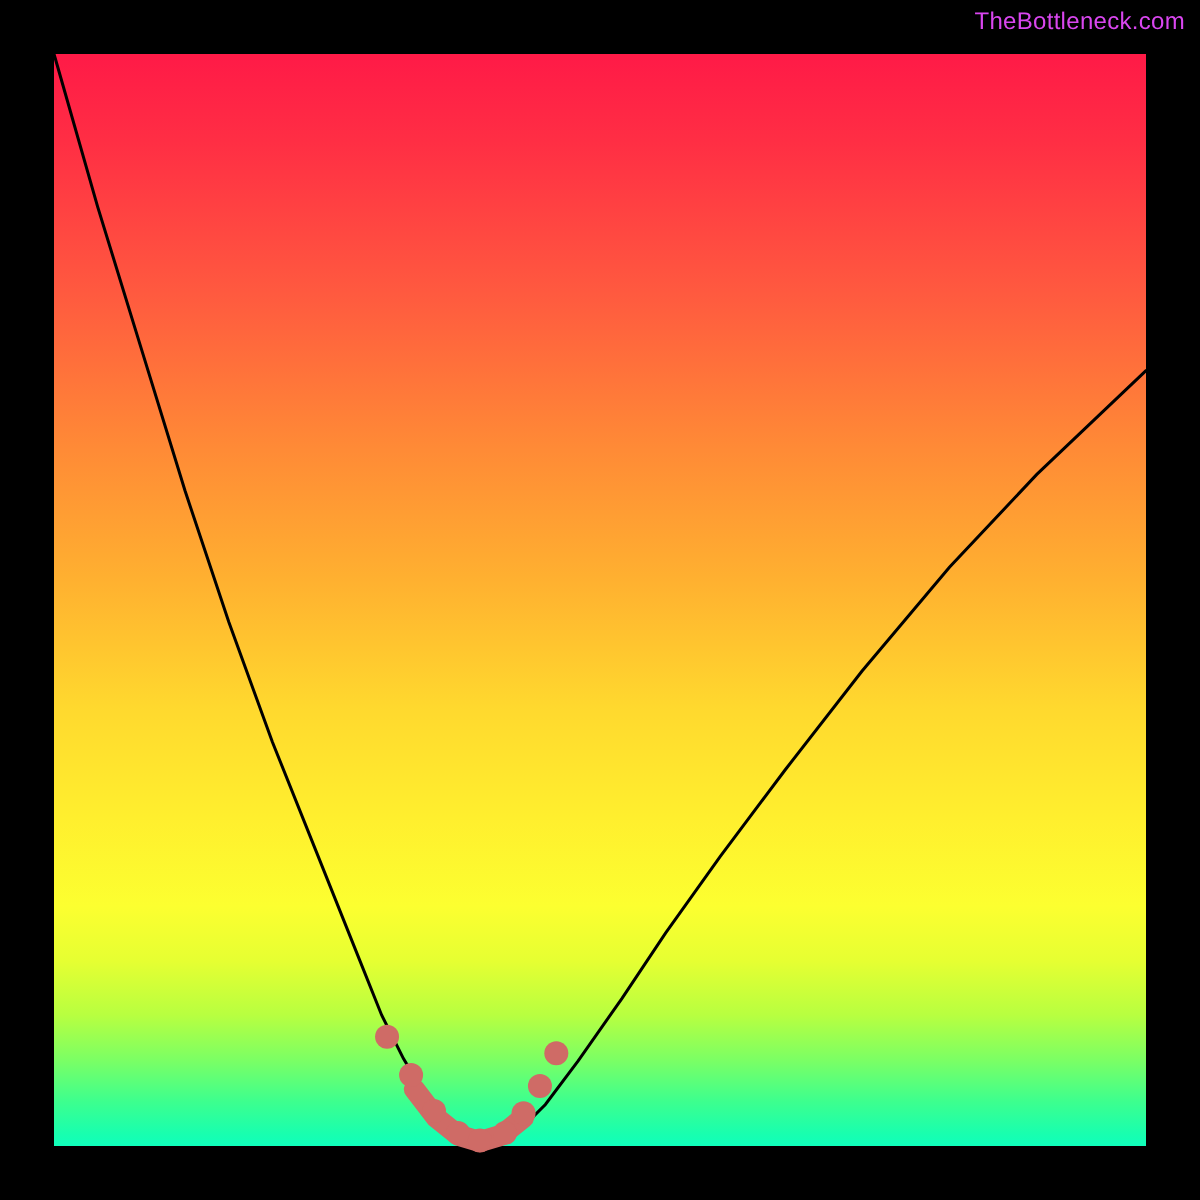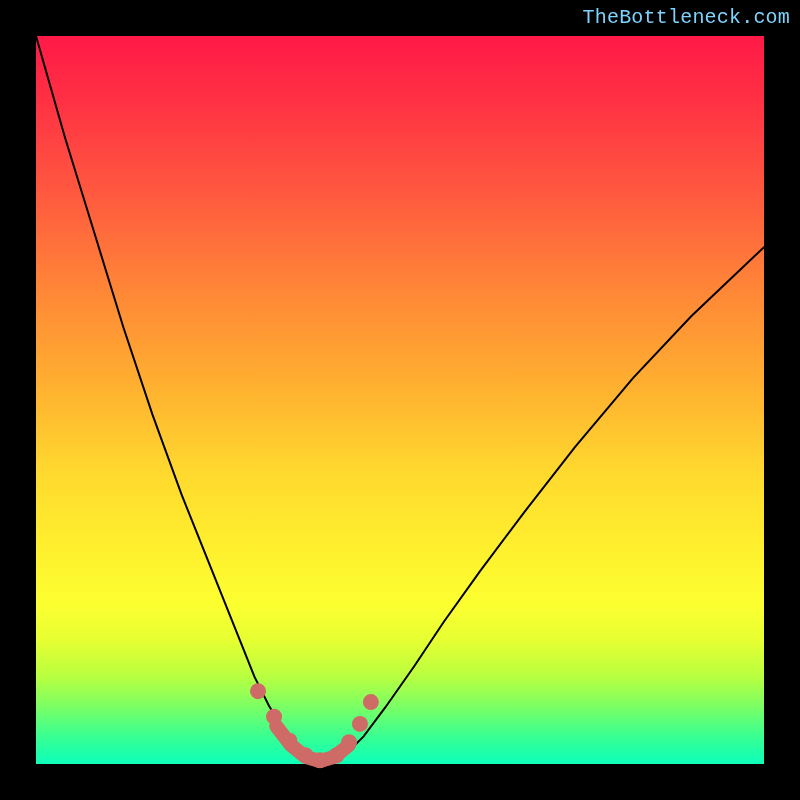--- a/index.html
+++ b/index.html
@@ -40,26 +40,25 @@
       #7dff63 92%,
       #3cff8f 96%,
       #17ffb0 99%,
       #10ffbc 100%
     );
   }
   .watermark {
     position: absolute;
     top: 6px;
     right: 10px;
-    color: #7dd3fc;
-    font-size: 20px;
+    color: #d946ef;
+    font-size: 16px;
     font-weight: 500;
     letter-spacing: 0.2px;
     pointer-events: none;
-    font-family: Liberation Mono, monospace;
   }
   svg.overlay {
     position: absolute;
     left: 0;
     top: 0;
     width: 728px;
     height: 728px;
     overflow: visible;
   }
 </style>

